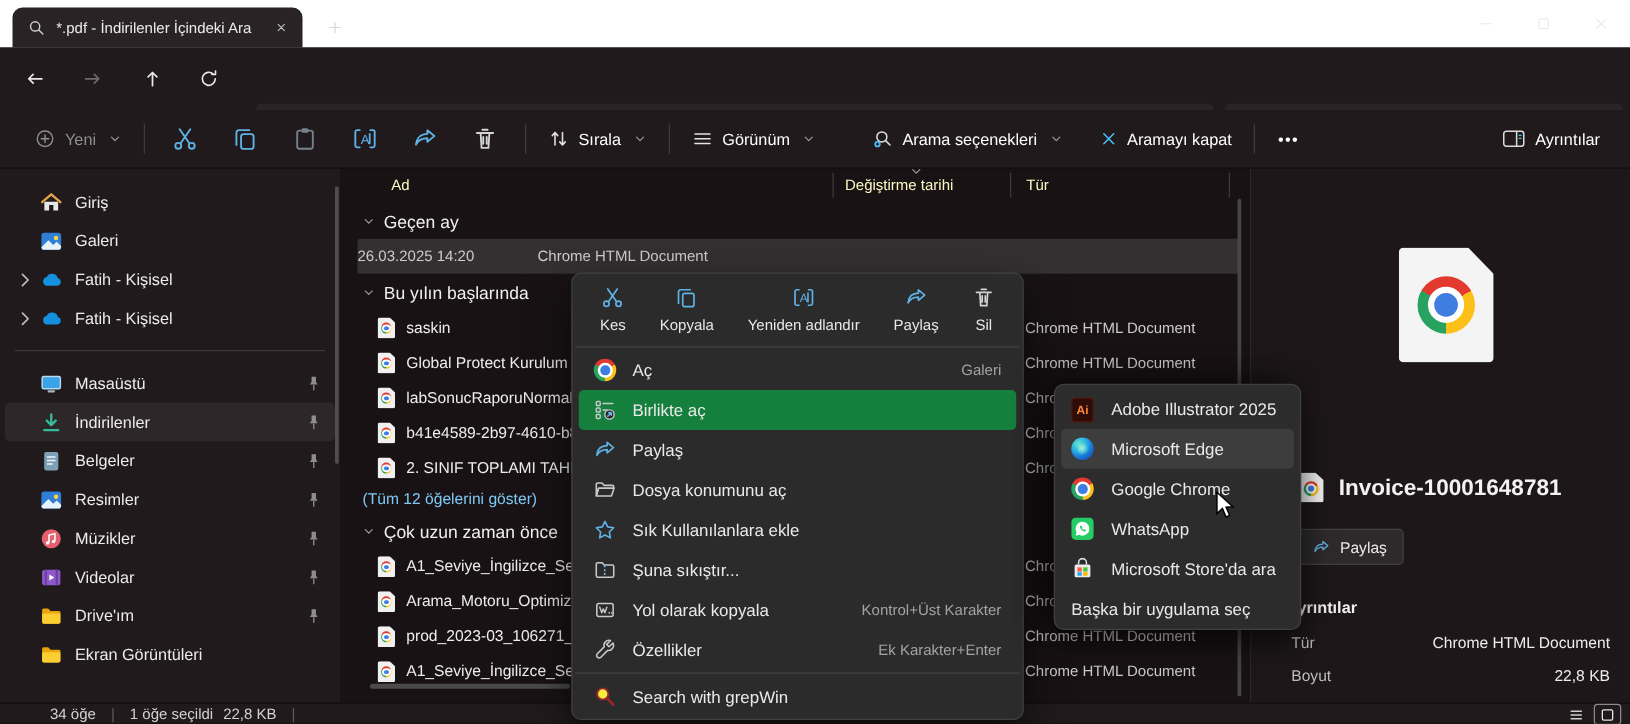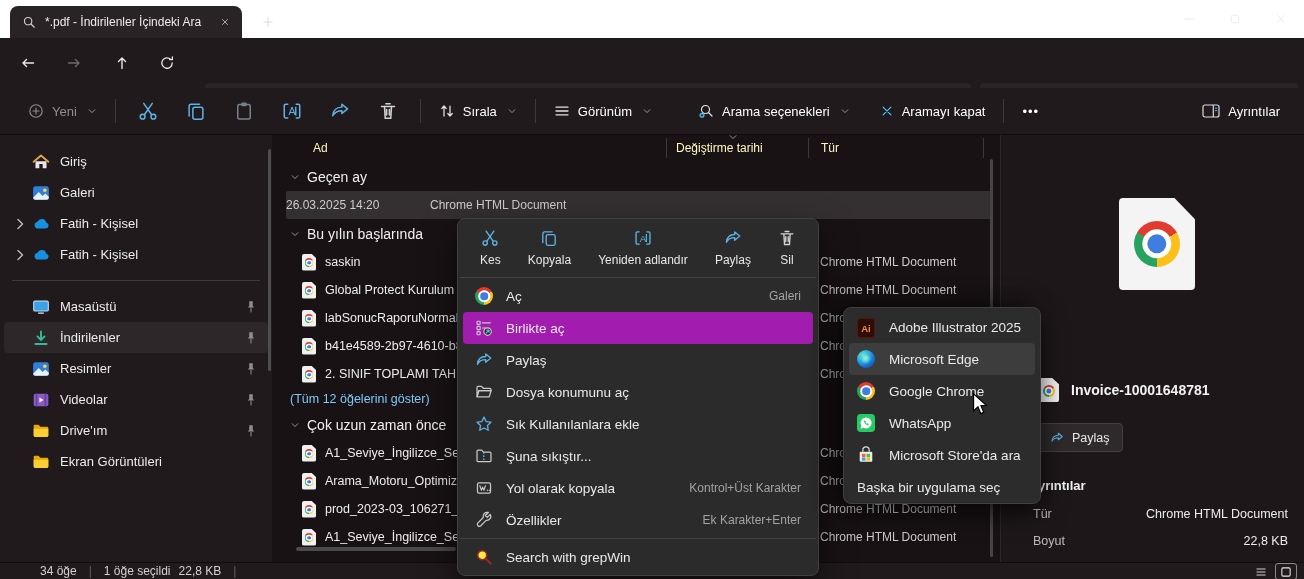--- a/index.html
+++ b/index.html
@@ -86,21 +86,21 @@
     background:conic-gradient(from -60deg,#e23a2e 0 120deg,#fcc018 0 240deg,#27a35f 0 360deg);}
   .cinner{position:absolute;left:50%;top:50%;transform:translate(-50%,-50%);
     width:42%;height:42%;border-radius:50%;background:#3f7de0;box-shadow:0 0 0 2px #fff;}
   .bigdoc .cball{position:absolute;left:15px;top:23px;width:46px;height:46px;}
   .bigdoc .cinner{box-shadow:0 0 0 5px #fff;}
   .cdoc{position:relative;width:100%;height:100%;background:#f0f0f0;border-radius:2px;display:block;
     clip-path:polygon(0 0,66% 0,100% 26%,100% 100%,0 100%);}
   .cdoc .cball{position:absolute;left:19%;top:28%;width:62%;height:52%;}
   .cdoc .cinner{box-shadow:0 0 0 1.5px #fff;}
   .dt-titlerow{position:absolute;left:38px;top:243px;display:flex;align-items:center;gap:12px;}
-  .dt-title{font-weight:bold;font-size:14px;color:#f2f2f2;}
+  .dt-title{font-weight:bold;font-size:18px;color:#f2f2f2;}
   .dt-share{position:absolute;left:36px;top:288px;height:27px;padding:0 12px;border-radius:4px;
     background:#2e2a2c;border:1px solid #444041;display:flex;align-items:center;gap:8px;color:#e8e8e8;font-size:12.5px;}
   .dt-section{position:absolute;left:28px;top:343px;font-weight:bold;font-size:13px;color:#f0f0f0;}
   .dt-row{position:absolute;left:32px;right:16px;height:18px;display:flex;font-size:12.5px;}
   .dt-row .l{color:#bdbdbd;}
   .dt-row .v{margin-left:auto;color:#ededed;}
 
   
   .statusbar{position:absolute;left:0;bottom:0;width:100%;height:17px;background:#201a1c;
     border-top:1px solid #100c0e;display:flex;align-items:center;font-size:12px;color:#d2d2d2;padding-left:40px;box-sizing:border-box;}
@@ -112,21 +112,21 @@
   
   .ctxmenu{position:absolute;left:457px;top:218px;width:362px;height:358px;background:#2c2b2b;
     border:1px solid #404040;border-radius:8px;box-sizing:border-box;
     box-shadow:0 14px 34px rgba(0,0,0,.62);z-index:20;}
   .cm-iconrow{display:flex;justify-content:space-between;padding:8px 18px 6px 18px;}
   .cm-tool{display:flex;flex-direction:column;align-items:center;gap:6px;color:#e8e8e8;font-size:12px;
     padding:2px 4px;border-radius:4px;white-space:nowrap;}
   .cm-sep{height:1px;background:#424242;margin:2px 2px;}
   .cm-item{height:32px;display:flex;align-items:center;margin:0 5px;padding:0 12px;border-radius:4px;
     color:#eaeaea;font-size:13.5px;}
-  .cm-item.hl{background:#a21caf;}
+  .cm-item.hl{background:#15803d;}
   .cm-ic{width:18px;height:18px;margin-right:13px;flex:none;display:flex;}
   .cm-label{flex:1;white-space:nowrap;}
   .cm-short{color:#a3a3a3;font-size:12px;margin-left:16px;white-space:nowrap;}
 
   .submenu{position:absolute;left:843px;top:307px;width:198px;height:197px;background:#2d2c2c;
     border:1px solid #404040;border-radius:8px;box-sizing:border-box;z-index:30;
     box-shadow:0 10px 26px rgba(0,0,0,.6),-10px -8px 22px rgba(0,0,0,.38);padding-top:3px;}
   .sm-item{height:32px;display:flex;align-items:center;margin:0 5px;padding:0 8px;border-radius:4px;
     color:#eaeaea;font-size:13.5px;text-align:right;}
   .sm-item.hl{background:#3e3d3d;}
@@ -470,26 +470,60 @@
           <svg viewBox="0 0 16 16" fill="none">
             <path d="M6 1.5 h4 v5 l1.6 2.1 H4.4 L6 6.5 Z" fill="#a2a2a2"></path>
             <rect x="7.4" y="8.6" width="1.2" height="5.6" rx=".6" fill="#a2a2a2"></rect>
           </svg>
         </span>
       </div>
       <div class="sb-item">
         <span class="sb-chev"></span>
         <span class="sb-ic">
           <svg viewBox="0 0 16 16" fill="none">
+            <rect x="3" y="1.5" width="10" height="13" rx="1.3" fill="#7da0b8"></rect>
+            <path d="M5 5 h6 M5 7.5 h6 M5 10 h4" stroke="#eaf2f7" stroke-width="1"></path>
+          </svg>
+        </span>
+        <span class="sb-label">Belgeler</span>
+        <span class="sb-pin">
+          <svg viewBox="0 0 16 16" fill="none">
+            <path d="M6 1.5 h4 v5 l1.6 2.1 H4.4 L6 6.5 Z" fill="#a2a2a2"></path>
+            <rect x="7.4" y="8.6" width="1.2" height="5.6" rx=".6" fill="#a2a2a2"></rect>
+          </svg>
+        </span>
+      </div>
+      <div class="sb-item">
+        <span class="sb-chev"></span>
+        <span class="sb-ic">
+          <svg viewBox="0 0 16 16" fill="none">
             <rect x="1" y="2" width="14" height="12" rx="2" fill="#2f7fd6"></rect>
             <circle cx="11.4" cy="5.6" r="1.6" fill="#ffd24a"></circle>
             <path d="M1 12.2 L6 7.2 l3.4 3.4 2.4 -2.2 3.2 3 V12 a2 2 0 0 1 -2 2 H3 a2 2 0 0 1 -2 -2 Z" fill="#e8f2fb"></path>
           </svg>
         </span>
         <span class="sb-label">Resimler</span>
+        <span class="sb-pin">
+          <svg viewBox="0 0 16 16" fill="none">
+            <path d="M6 1.5 h4 v5 l1.6 2.1 H4.4 L6 6.5 Z" fill="#a2a2a2"></path>
+            <rect x="7.4" y="8.6" width="1.2" height="5.6" rx=".6" fill="#a2a2a2"></rect>
+          </svg>
+        </span>
+      </div>
+      <div class="sb-item">
+        <span class="sb-chev"></span>
+        <span class="sb-ic">
+          <svg viewBox="0 0 16 16" fill="none">
+            <circle cx="8" cy="8" r="6.8" fill="#e4606d"></circle>
+            <path d="M6.4 11 V5.4 l4.2 -1 v5.6" stroke="#fff" stroke-width="1.1"></path>
+            <circle cx="5.4" cy="11" r="1.25" fill="#fff"></circle>
+            <circle cx="9.6" cy="10" r="1.25" fill="#fff"></circle>
+          </svg>
+        </span>
+        <span class="sb-label">Müzikler</span>
         <span class="sb-pin">
           <svg viewBox="0 0 16 16" fill="none">
             <path d="M6 1.5 h4 v5 l1.6 2.1 H4.4 L6 6.5 Z" fill="#a2a2a2"></path>
             <rect x="7.4" y="8.6" width="1.2" height="5.6" rx=".6" fill="#a2a2a2"></rect>
           </svg>
         </span>
       </div>
       <div class="sb-item">
         <span class="sb-chev"></span>
         <span class="sb-ic">

